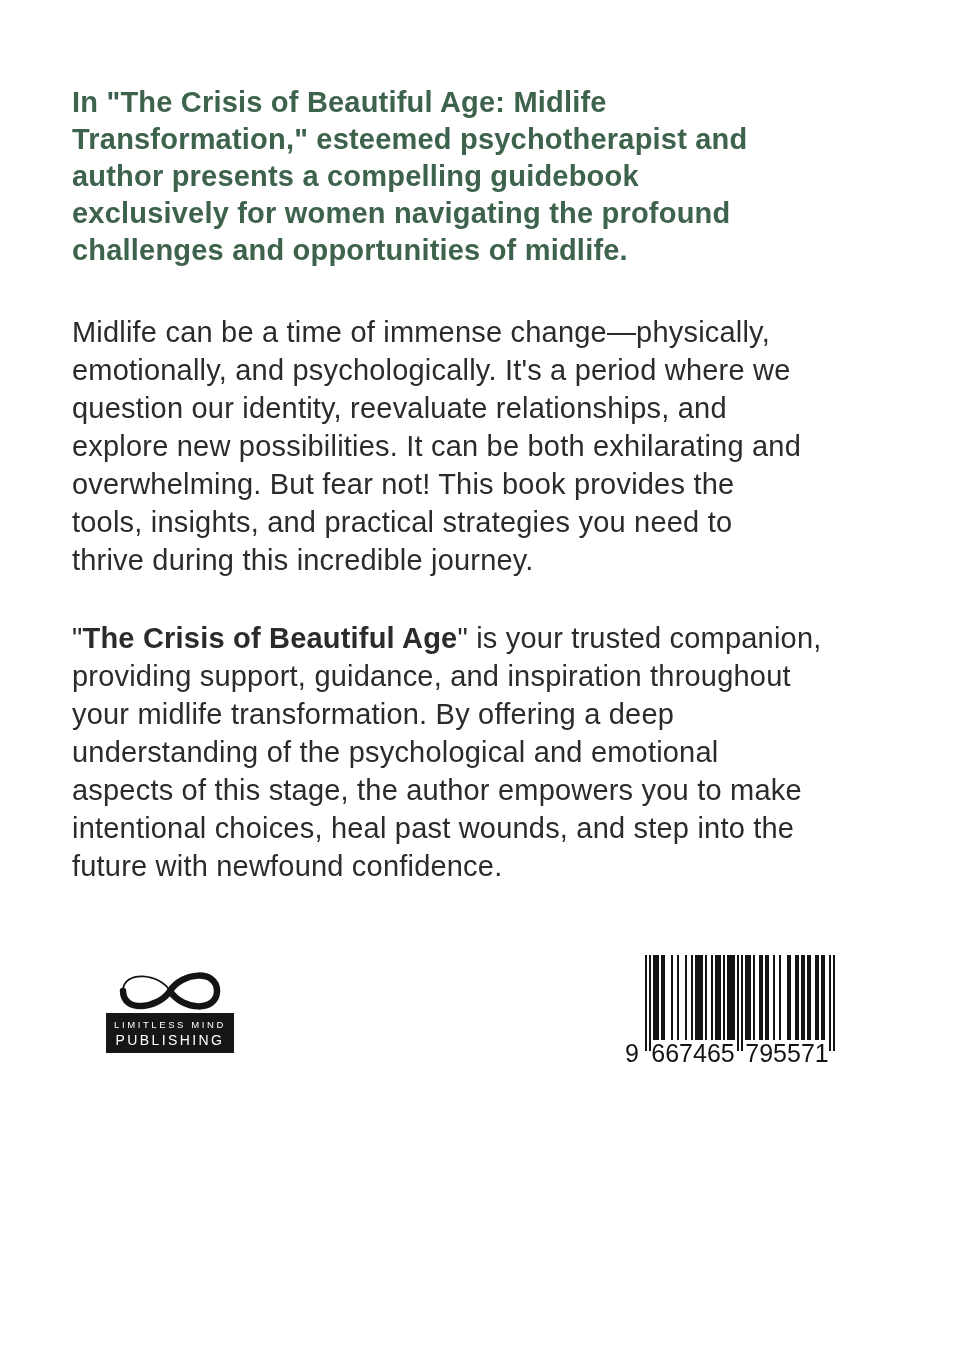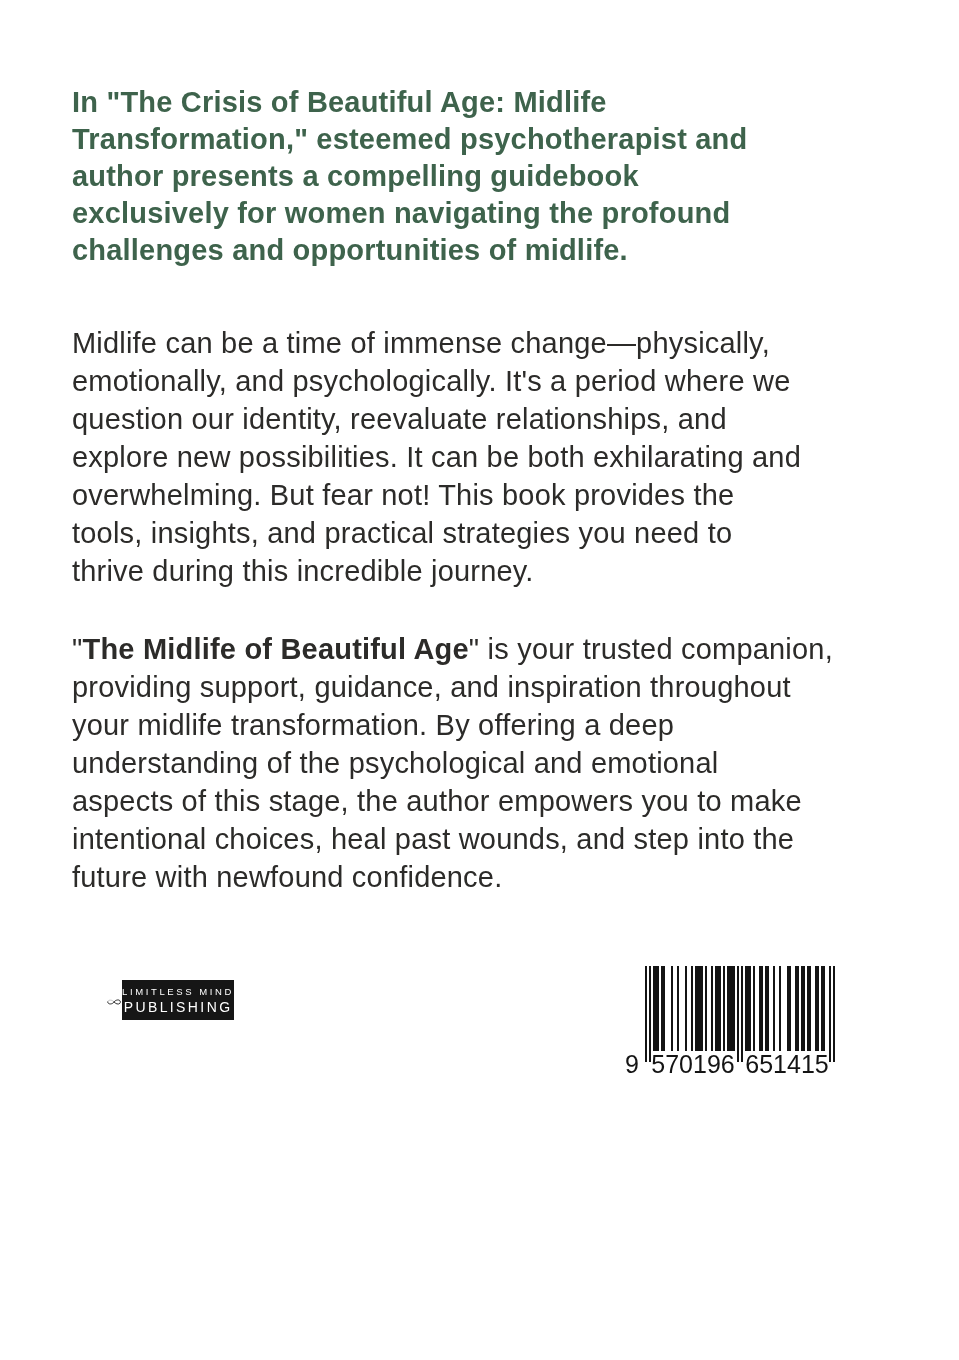--- a/index.html
+++ b/index.html
@@ -23,35 +23,35 @@
   }
   .body-para {
     margin:0;
     color:var(--ink,#2c2b29);
     font-size:29px;
     line-height:38px;
     font-weight:400;
     letter-spacing:0.2px;
     white-space:pre-line;
   }
-  .mt1 { margin-top:55px; }
+  .mt1 { margin-top:44px; }
   .mt2 { margin-top:40px; }
   .bold { font-weight:bold; }
 
   .footer {
     display:flex;
     justify-content:space-between;
     align-items:flex-start;
     margin-top:70px;
   }
   .publisher {
     margin-left:34px;
     margin-top:10px;
     width:128px;
-    display:flex; flex-direction:row; align-items:center;
+    display:flex; flex-direction:column; align-items:center;
   }
   .infinity { width:124px; height:52px; margin-bottom:-4px; }
   .pubbox {
     background:var(--pubbox,#161616);
     color:#ffffff;
     width:128px;
     box-sizing:border-box;
     text-align:center;
     padding:6px 0 5px 0;
   }
@@ -89,21 +89,21 @@
 challenges and opportunities of midlife.</p>
 
   <p class="body-para mt1">Midlife can be a time of immense change—physically,
 emotionally, and psychologically. It's a period where we
 question our identity, reevaluate relationships, and
 explore new possibilities. It can be both exhilarating and
 overwhelming. But fear not! This book provides the
 tools, insights, and practical strategies you need to
 thrive during this incredible journey.</p>
 
-  <p class="body-para mt2"><span>"</span><span class="bold">The Midlife of Beautiful Age</span><span>" is your trusted companion,
+  <p class="body-para mt2"><span>"</span><span class="bold">The Crisis of Beautiful Age</span><span>" is your trusted companion,
 providing support, guidance, and inspiration throughout
 your midlife transformation. By offering a deep
 understanding of the psychological and emotional
 aspects of this stage, the author empowers you to make
 intentional choices, heal past wounds, and step into the
 future with newfound confidence.</span></p>
 
 
   <div class="footer">
 
@@ -211,19 +211,19 @@
           <div class="black"></div>
           <div class="black"></div>
           <div class=""></div>
           <div class=""></div>
           <div class="black guard"></div>
           <div class=" guard"></div>
           <div class="black guard"></div>
         </div>
       <div class="nums">
         <span class="num-lead">9</span>
-        <span class="num-left">570196</span>
-        <span class="num-right">651415</span>
+        <span class="num-left">667465</span>
+        <span class="num-right">795571</span>
       </div>
     </div>
 
   </div>
 </div>
 
 </body></html>

